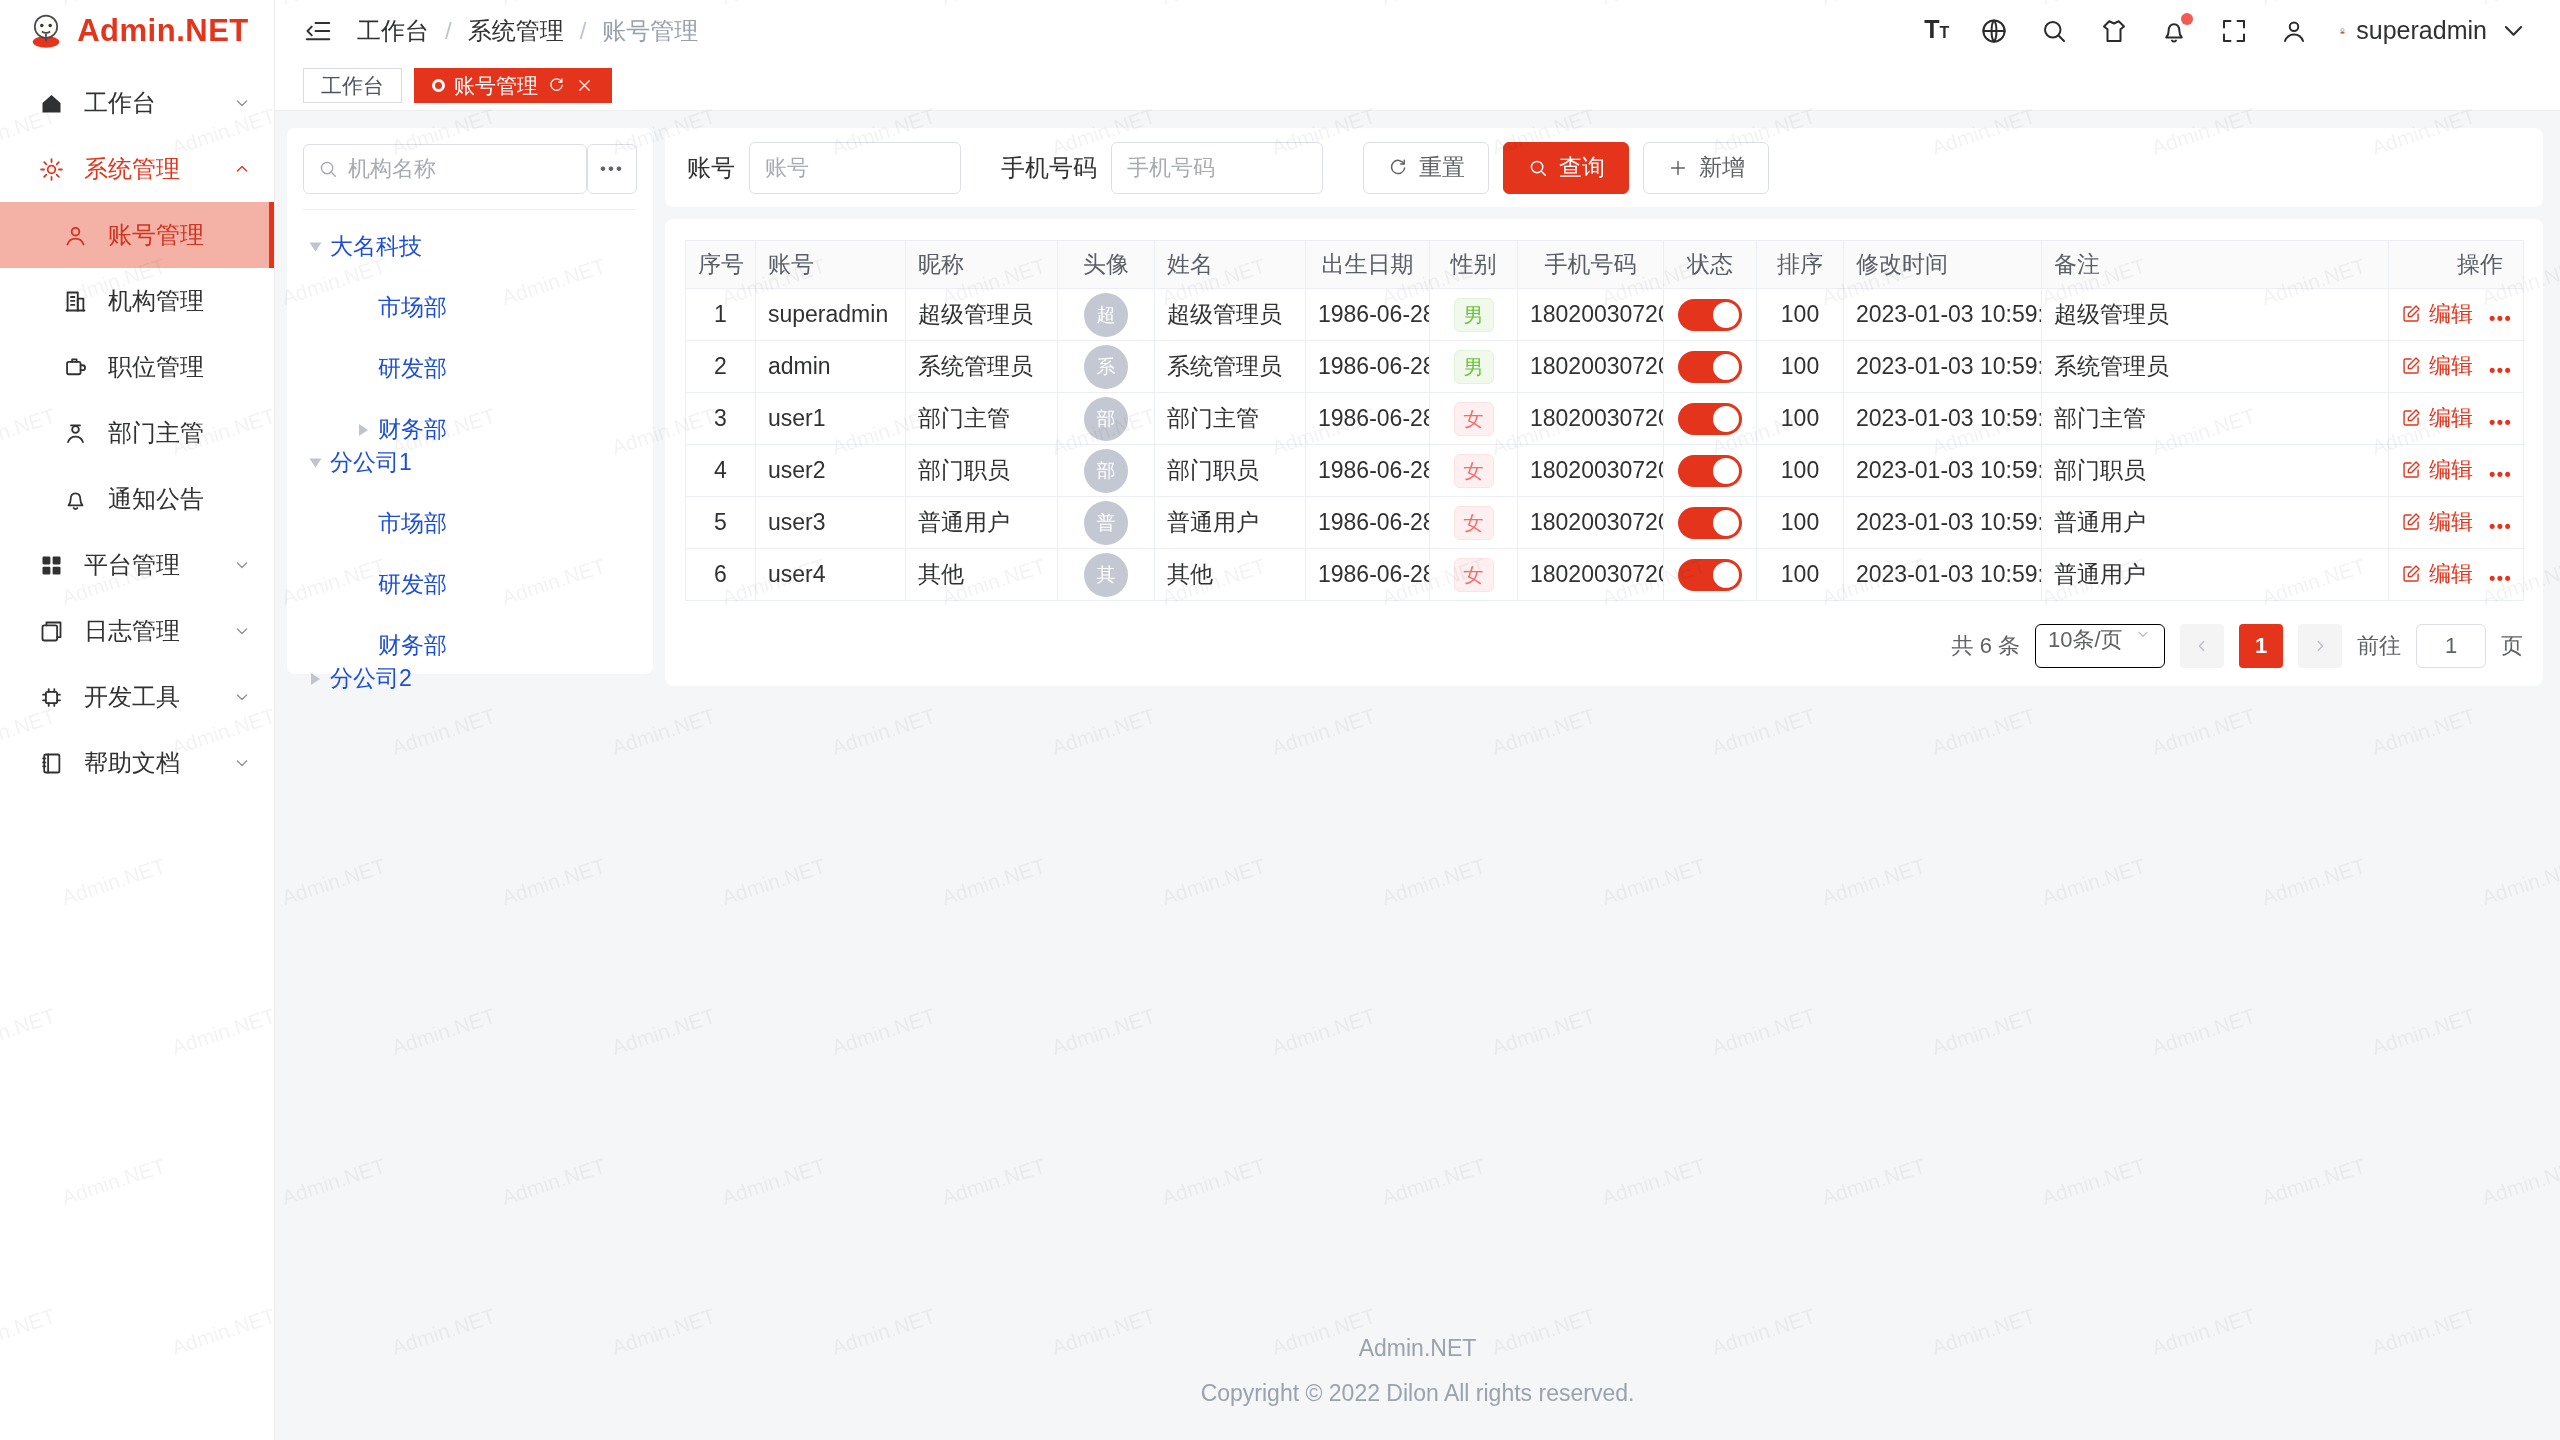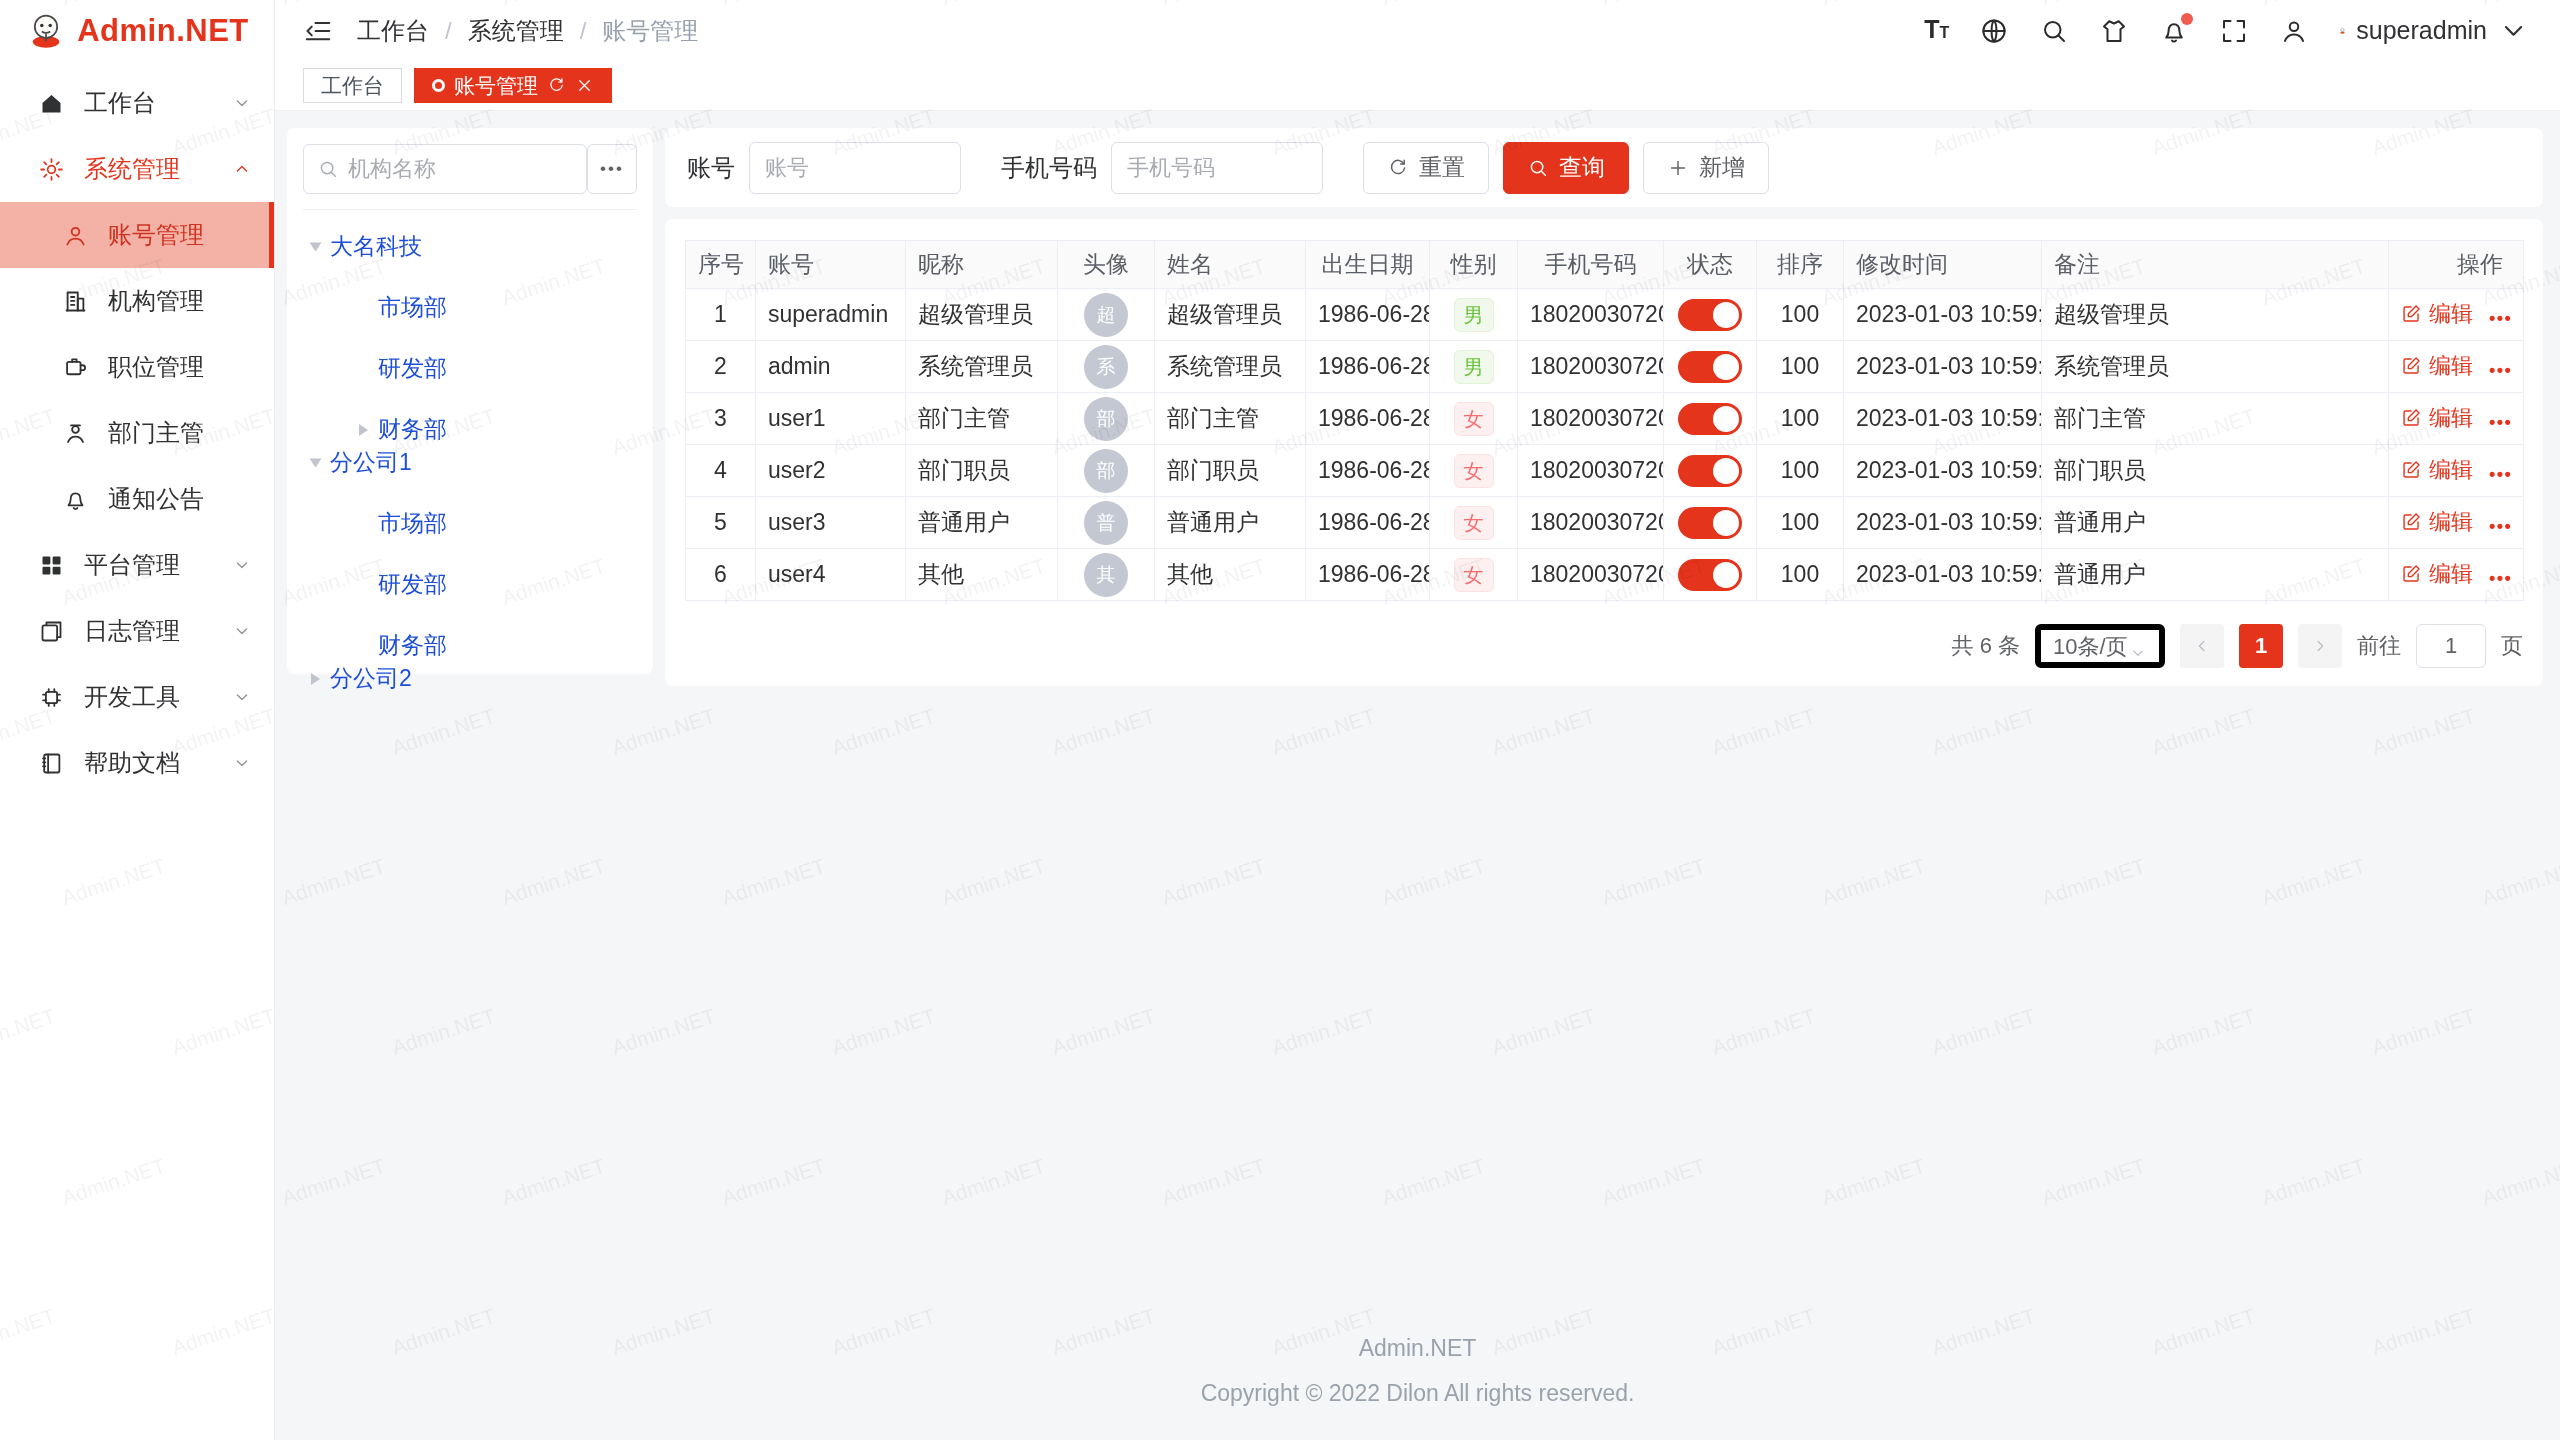--- a/index.html
+++ b/index.html
@@ -89,21 +89,21 @@
   .badge { display:inline-block; min-width:38px; padding:6px 9px; border-radius:6px; font-size:20px; line-height:1; text-align:center; }
   .badge.male { color:#67c23a; background:#f0f9eb; border:1px solid #e1f3d8; }
   .badge.female { color:#f56c6c; background:#fef0f0; border:1px solid #fde2e2; }
   .toggle { display:inline-block; width:64px; height:32px; border-radius:16px; background:#e4341c; position:relative; cursor:pointer; vertical-align:middle; }
   .toggle::after { content:""; position:absolute; top:3px; right:3px; width:26px; height:26px; border-radius:50%; background:#fff; }
   .op-edit { color:#e4341c; display:inline-flex; align-items:center; gap:7px; font-size:22px; cursor:pointer; }
   .op-edit svg { width:21px; height:21px; }
   .op-dots { color:#e4341c; margin-left:16px; letter-spacing:1.5px; font-weight:bold; font-size:18px; cursor:pointer; }
 
   .pagination { display:flex; align-items:center; justify-content:flex-end; gap:15px; padding-top:23px; font-size:22px; color:#606266; }
-  .pg-select { width:130px; height:44px; border:6px solid #000000; border-radius:6px; display:flex; align-items:flex-end; justify-content:space-between; padding:0 12px; cursor:pointer; }
+  .pg-select { width:130px; height:44px; border:1px solid #000000; border-radius:6px; display:flex; align-items:flex-start; justify-content:space-between; padding:0 12px; cursor:pointer; }
   .pg-select svg { width:18px; height:18px; color:#b7bcc4; }
   .pg-btn { width:44px; height:44px; background:#f4f4f5; border-radius:4px; display:flex; align-items:center; justify-content:center; color:#b7bcc4; cursor:pointer; }
   .pg-btn svg { width:18px; height:18px; }
   .pg-cur { width:44px; height:44px; background:#e4341c; color:#fff; border-radius:4px; display:flex; align-items:center; justify-content:center; font-weight:bold; cursor:pointer; }
   .pg-goto { width:70px; height:44px; border:1px solid #dcdfe6; border-radius:6px; text-align:center; font-size:22px; color:#606266; outline:none; font-family:inherit; }
 
   .footer { margin-top:auto; text-align:center; color:#9aa2ac; padding-bottom:24px; font-size:23px; line-height:1.95; }
 
   
   #wm { position:fixed; left:0; top:0; width:2560px; height:1440px; pointer-events:none; z-index:60; overflow:hidden; }

